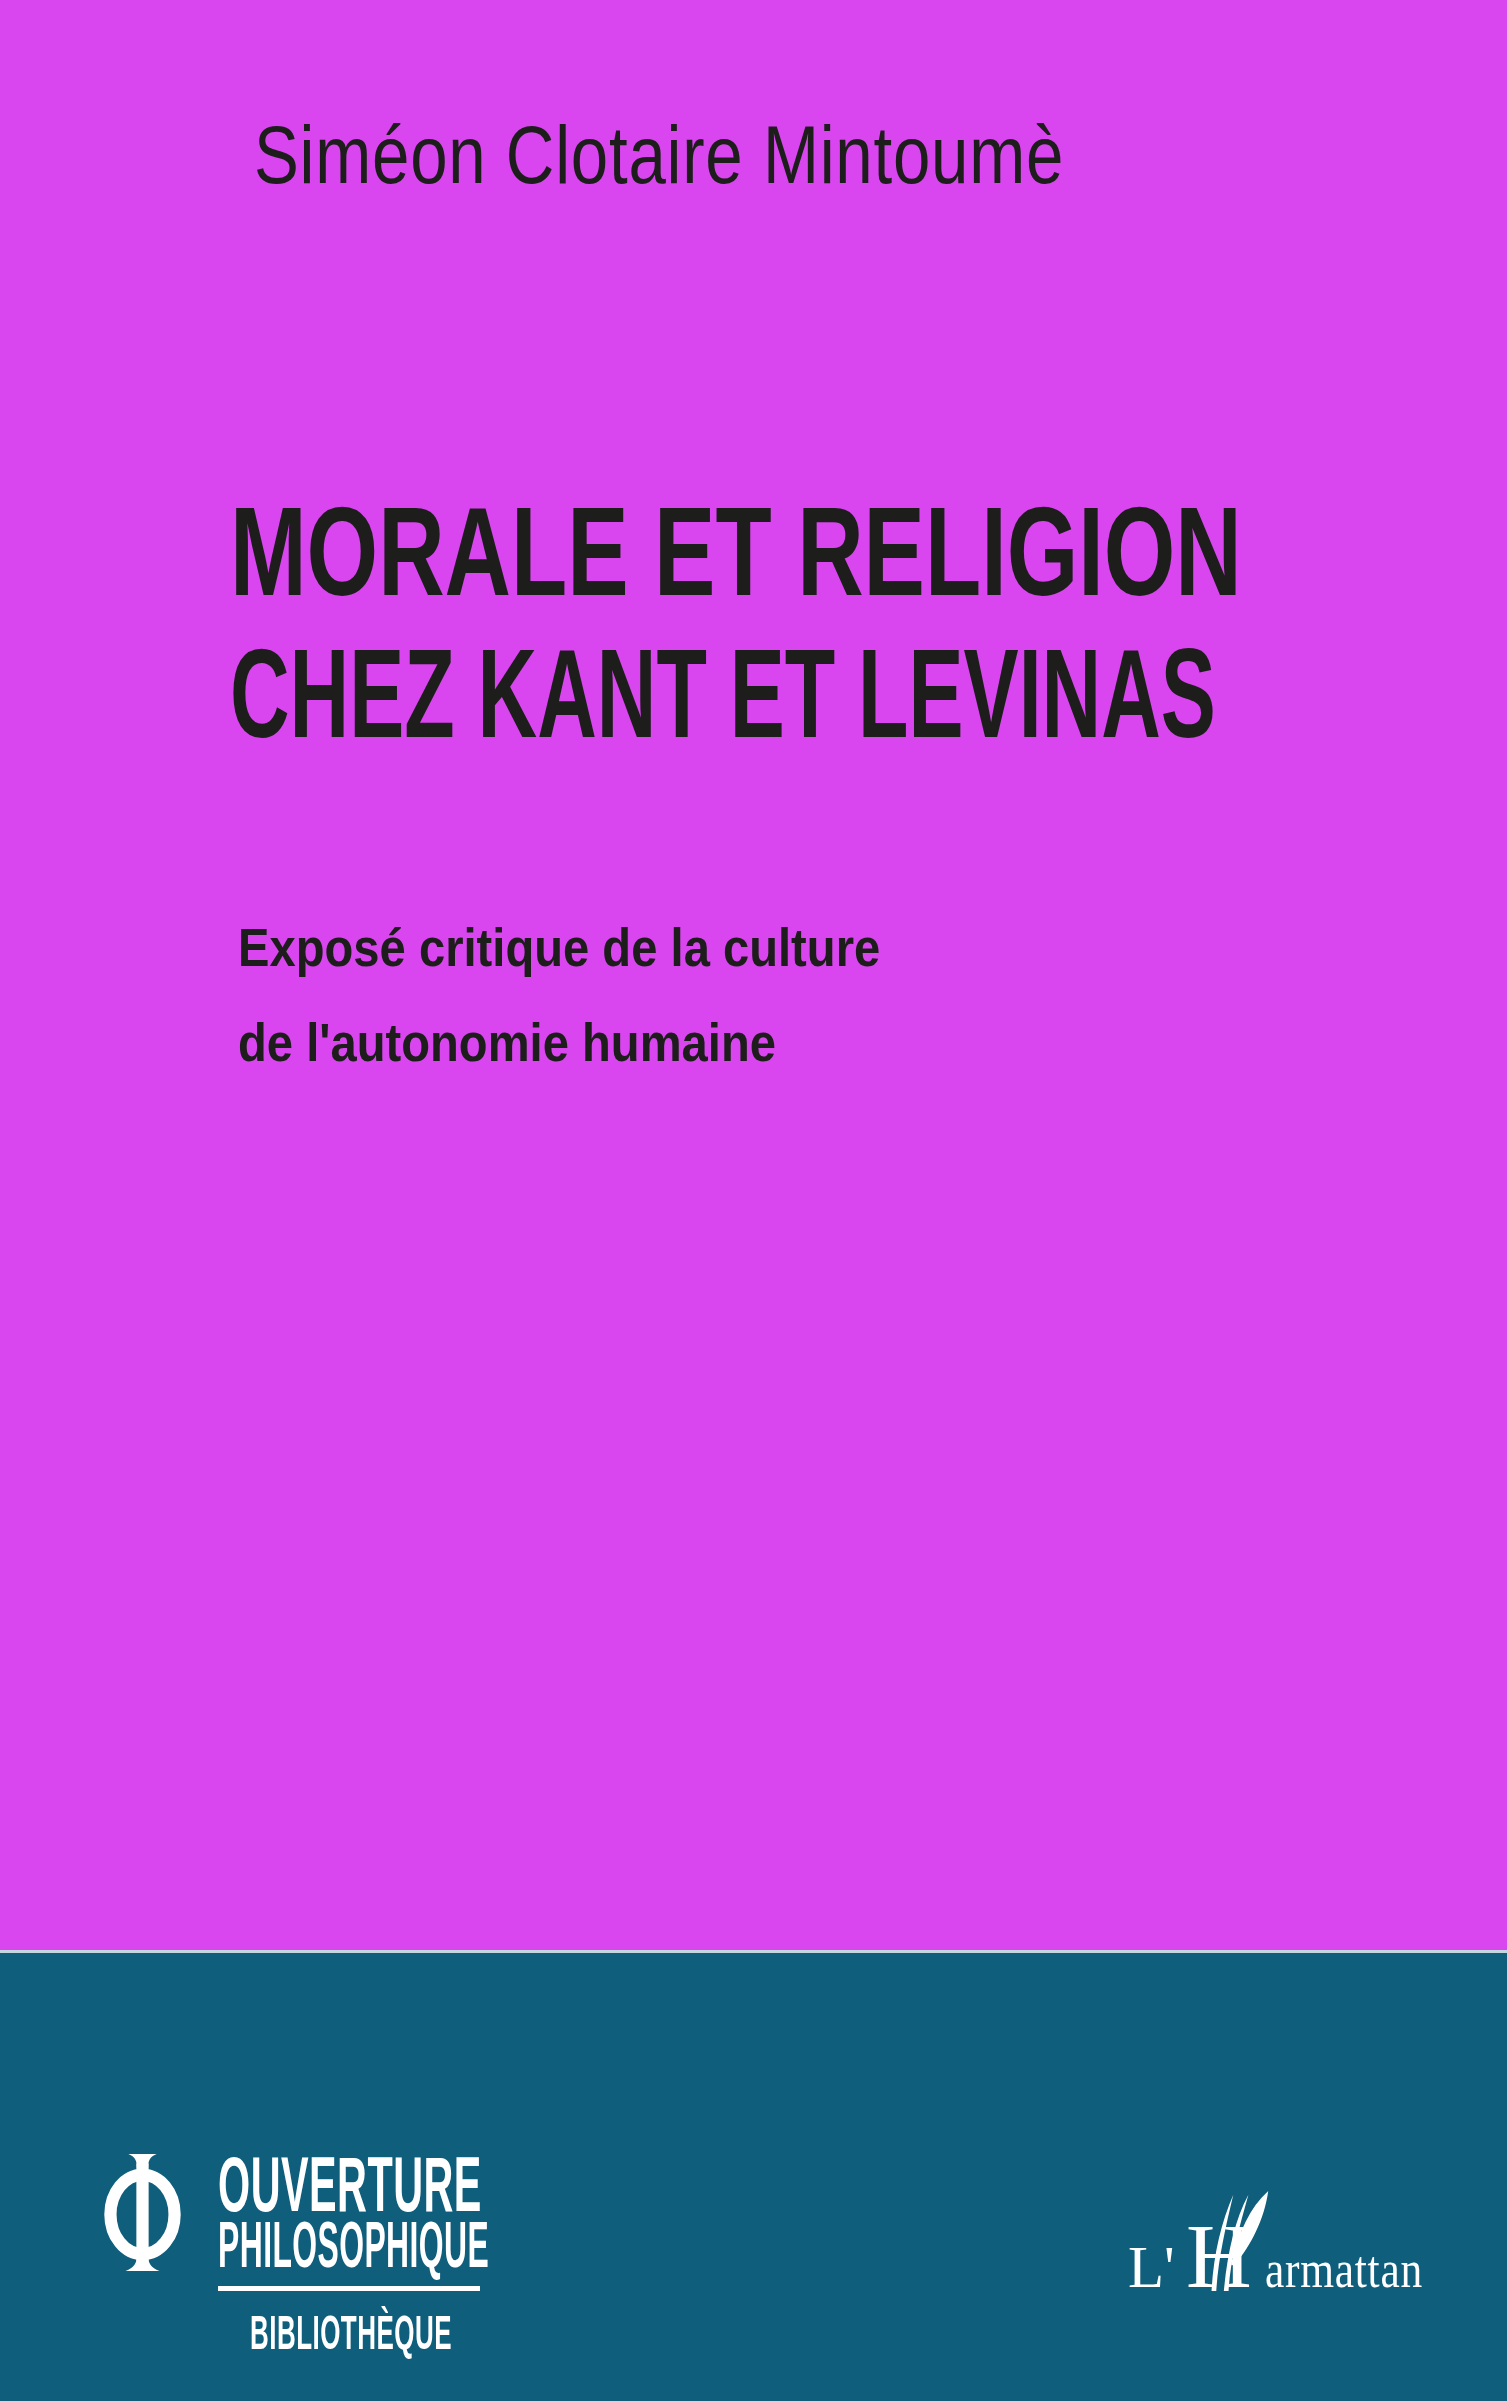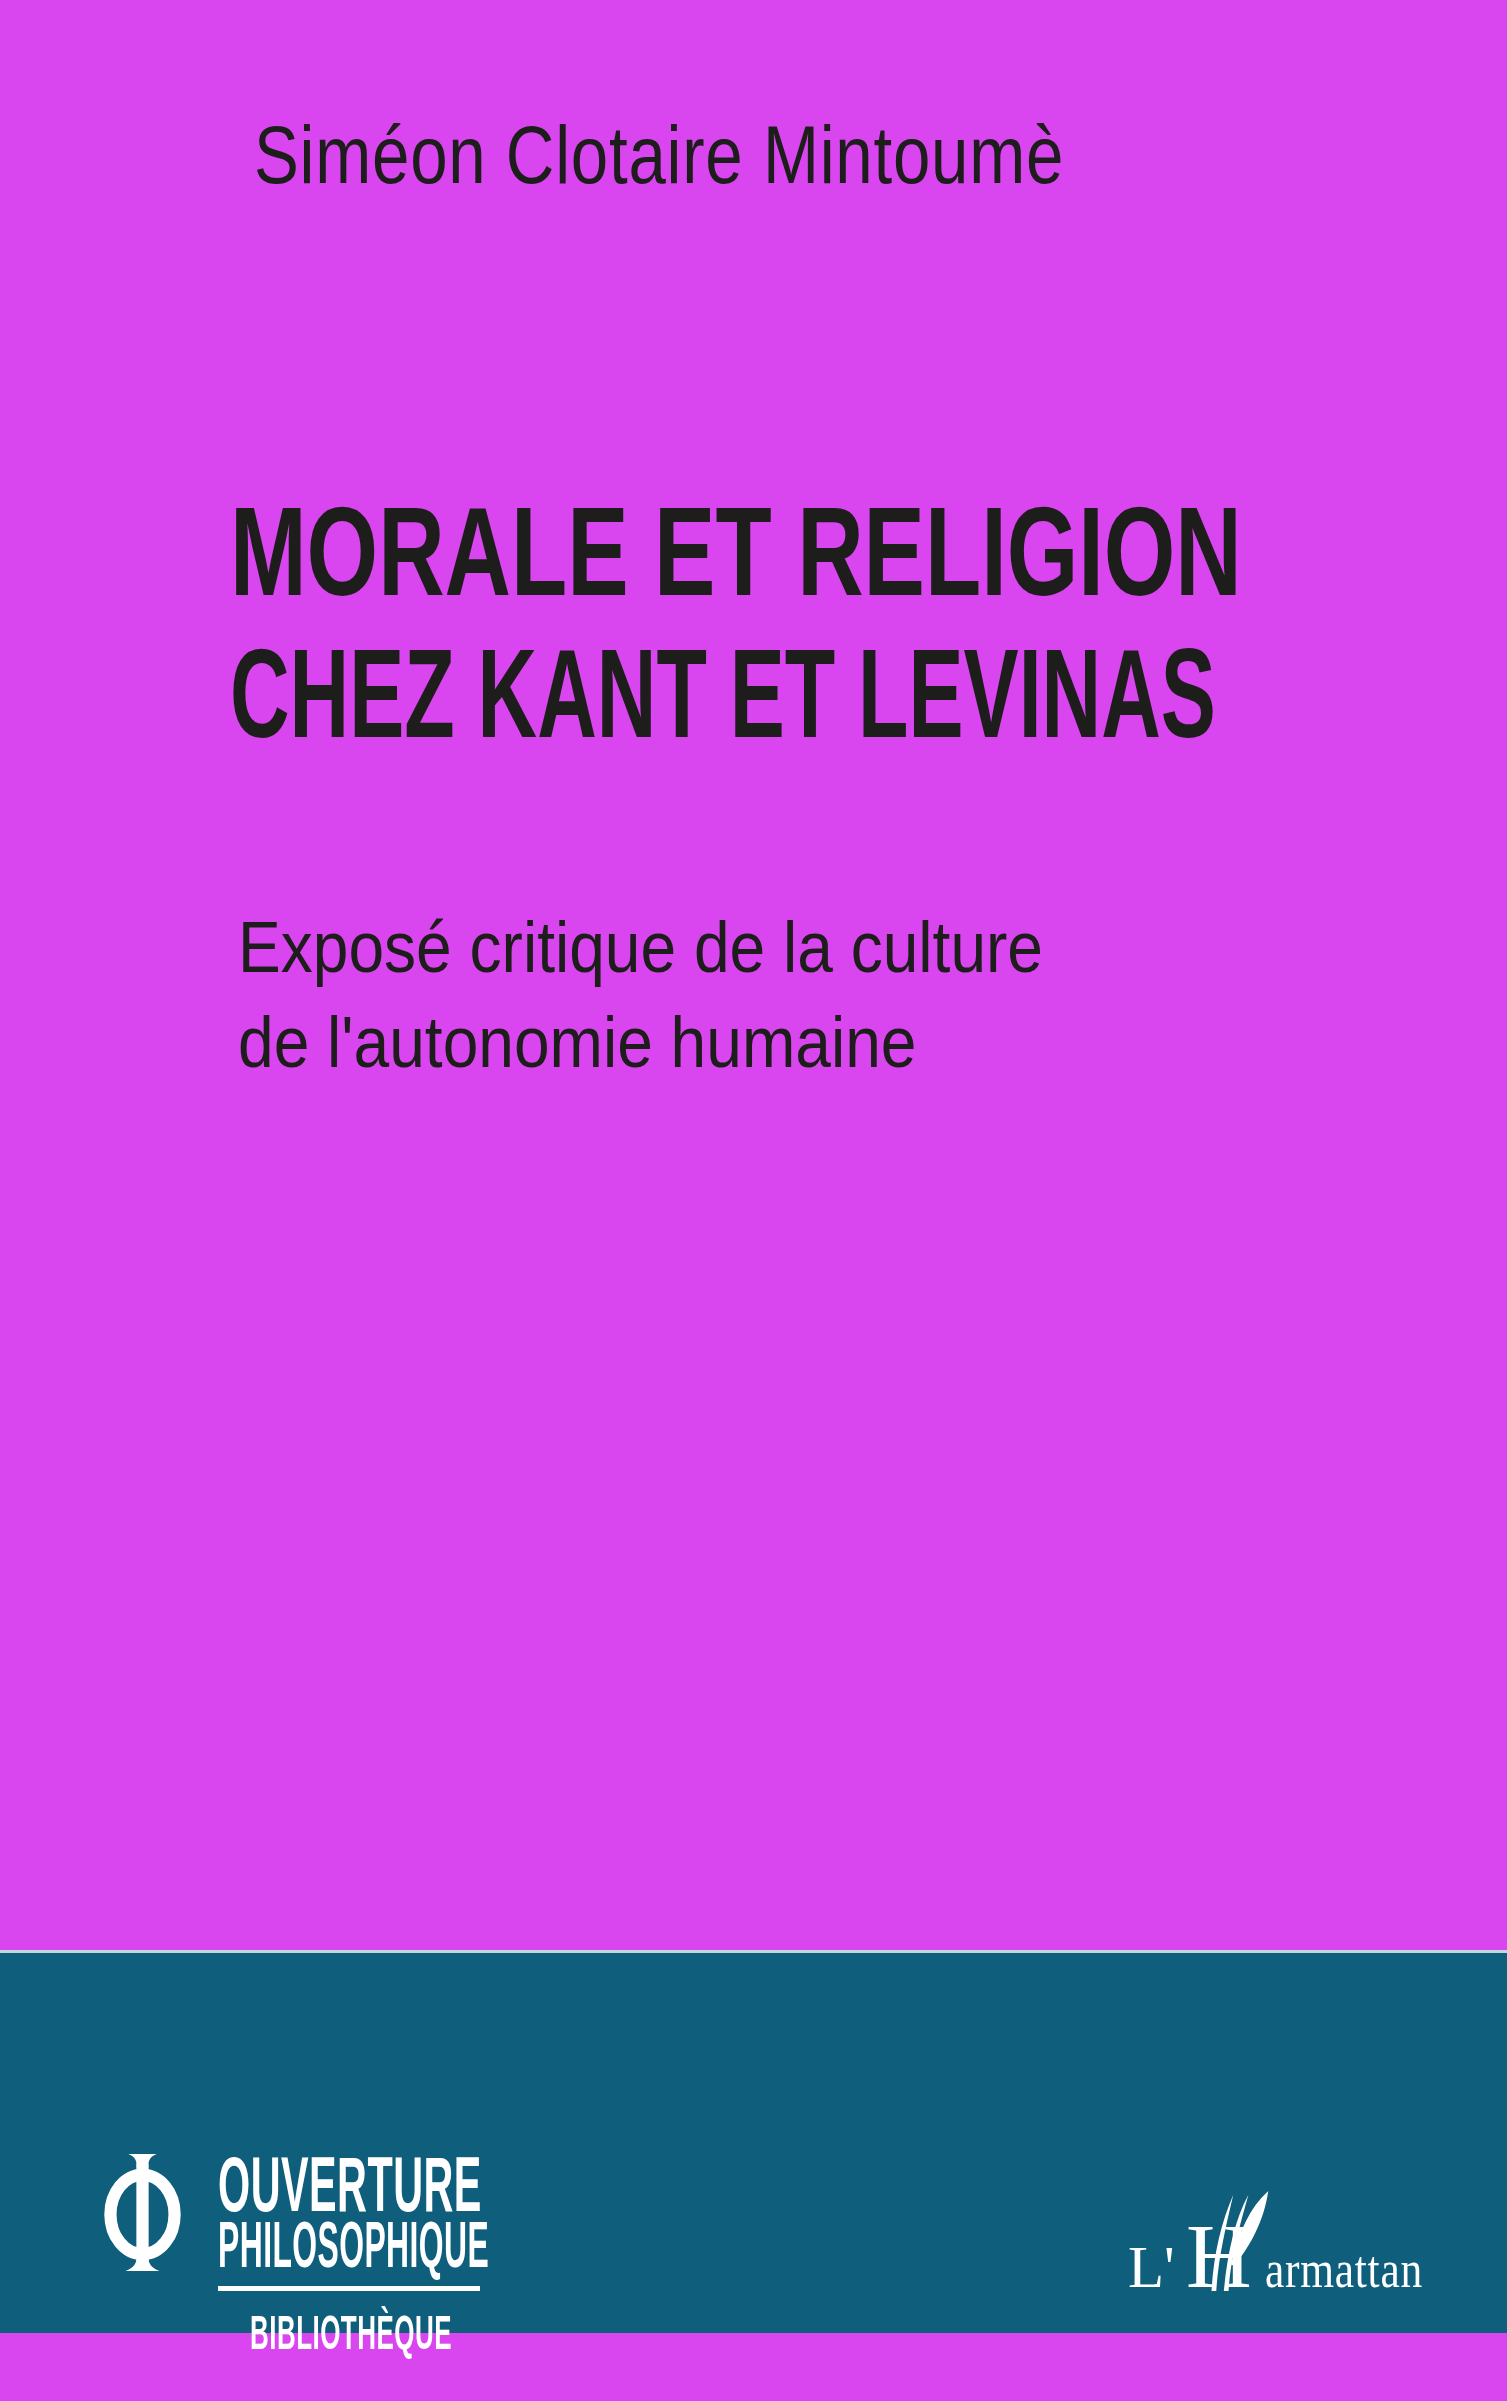--- a/index.html
+++ b/index.html
@@ -35,32 +35,33 @@
     line-height: 142px;
     color: #1d1d1b;
     white-space: nowrap;
   }
   .title .line { display: block; transform-origin: left top; }
   .title .l1 { transform: scaleX(0.73); }
   .title .l2 { transform: scaleX(0.655); }
   .subtitle {
     position: absolute;
     left: 238px; top: 900px;
-    font-size: 72px;
+    font-size: 53px;
     line-height: 95px;
     color: #1d1d1b;
     white-space: nowrap;
+    font-weight: bold;
   }
   .subtitle .line { display: block; transform: scaleX(0.89); transform-origin: left top; }
 
   
   .band {
     position: absolute;
     left: 0; top: 1950px;
-    width: 1508px; height: 383px;
+    width: 1508px; height: 451px;
     background: #0f5e7c;
     border-top: 3.8px solid #c3d7df;
     box-sizing: border-box;
   }
   .phi-logo {
     position: absolute;
     left: 99px; top: 201px;
     width: 87px; height: 117px;
   }
   .collection-line1 {

